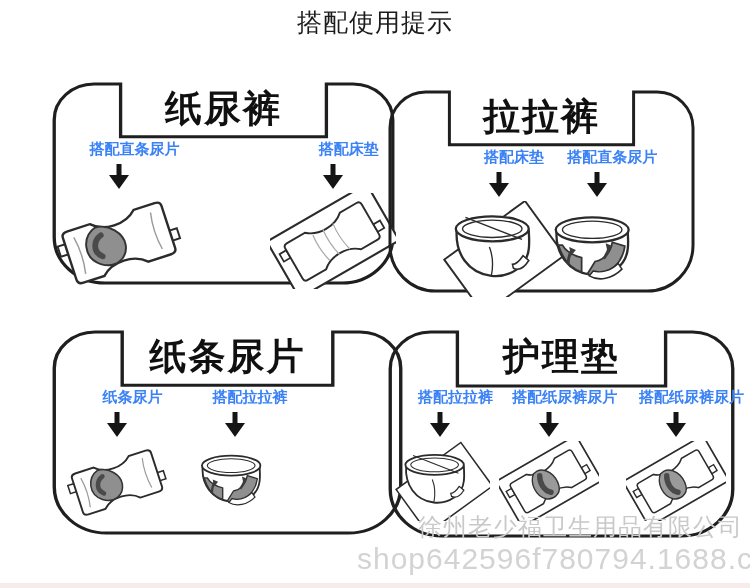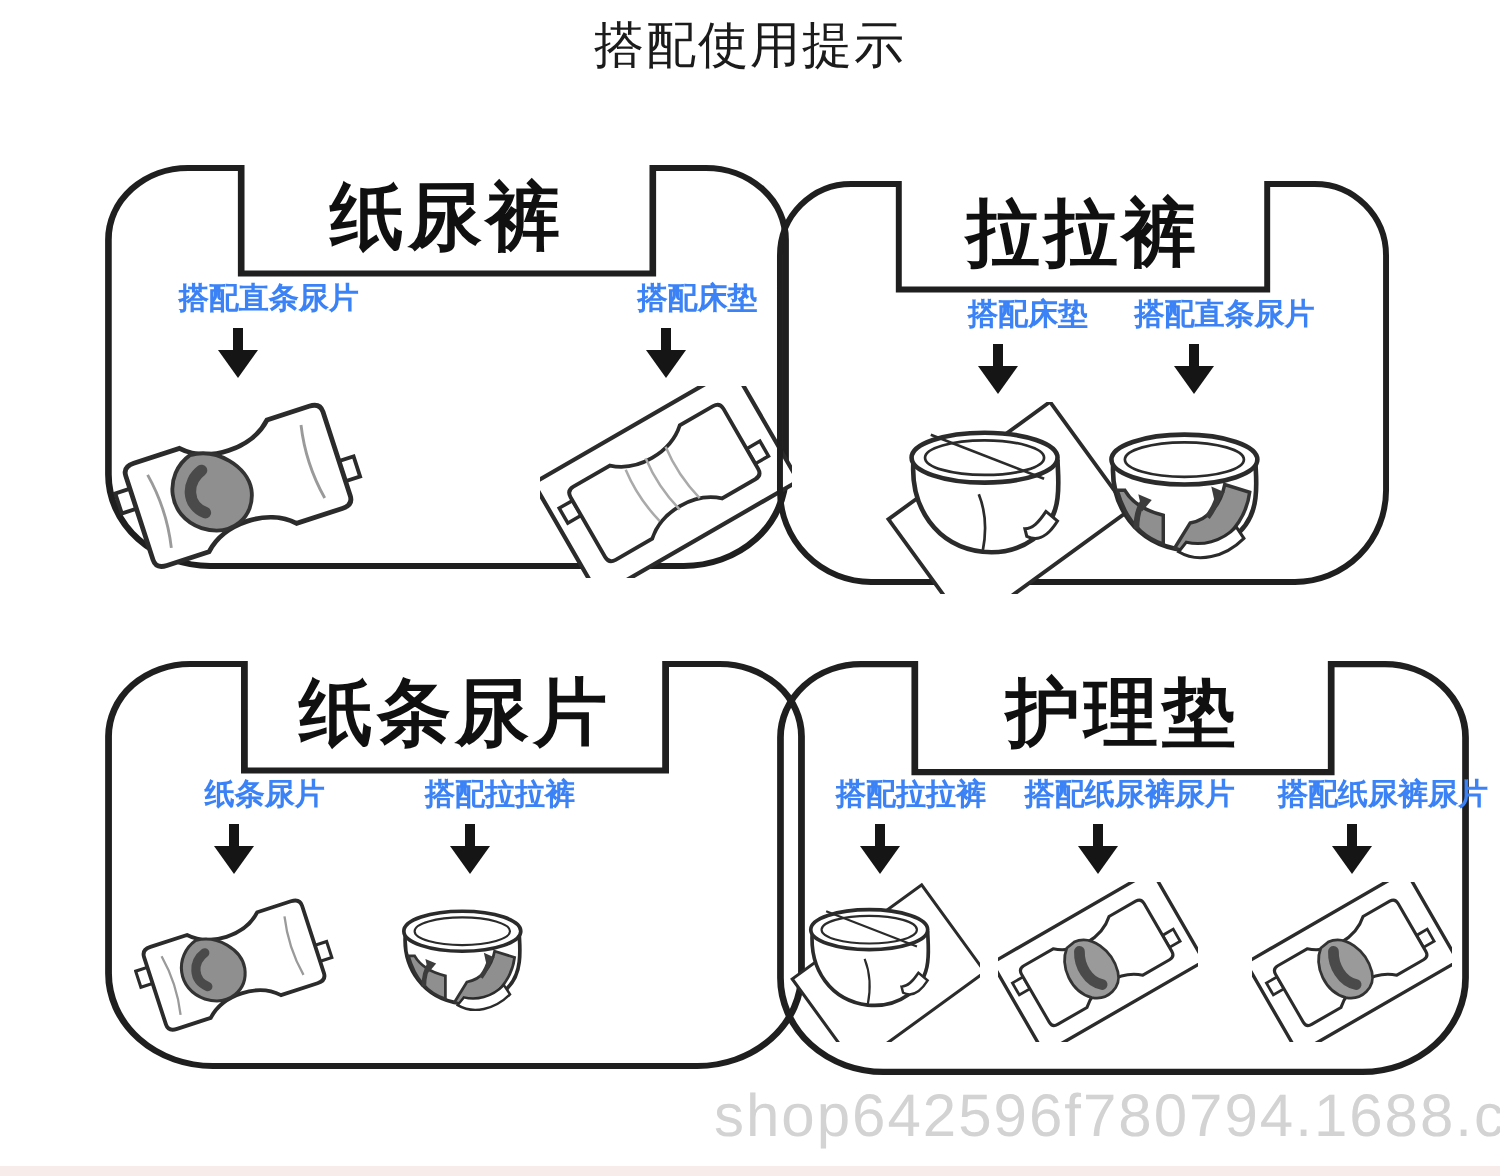--- a/index.html
+++ b/index.html
@@ -222,16 +222,17 @@
       <div class="pair-label">搭配纸尿裤尿片</div>
       <svg class="arrow-icon" width="22" height="26">
           <use href="#sym-down-arrow"></use>
         </svg>
       <svg class="illo illo-md">
           <use href="#sym-diaper-pad-on-mat"></use>
         </svg>
     </div>
   </div>
 
+  <div class="wm-company">徐州老少福卫生用品有限公司</div>
   <div class="wm-url">shop642596f780794.1688.com</div>
   <div class="bottom-tint"></div>
 
 </div>
 
 </body></html>

